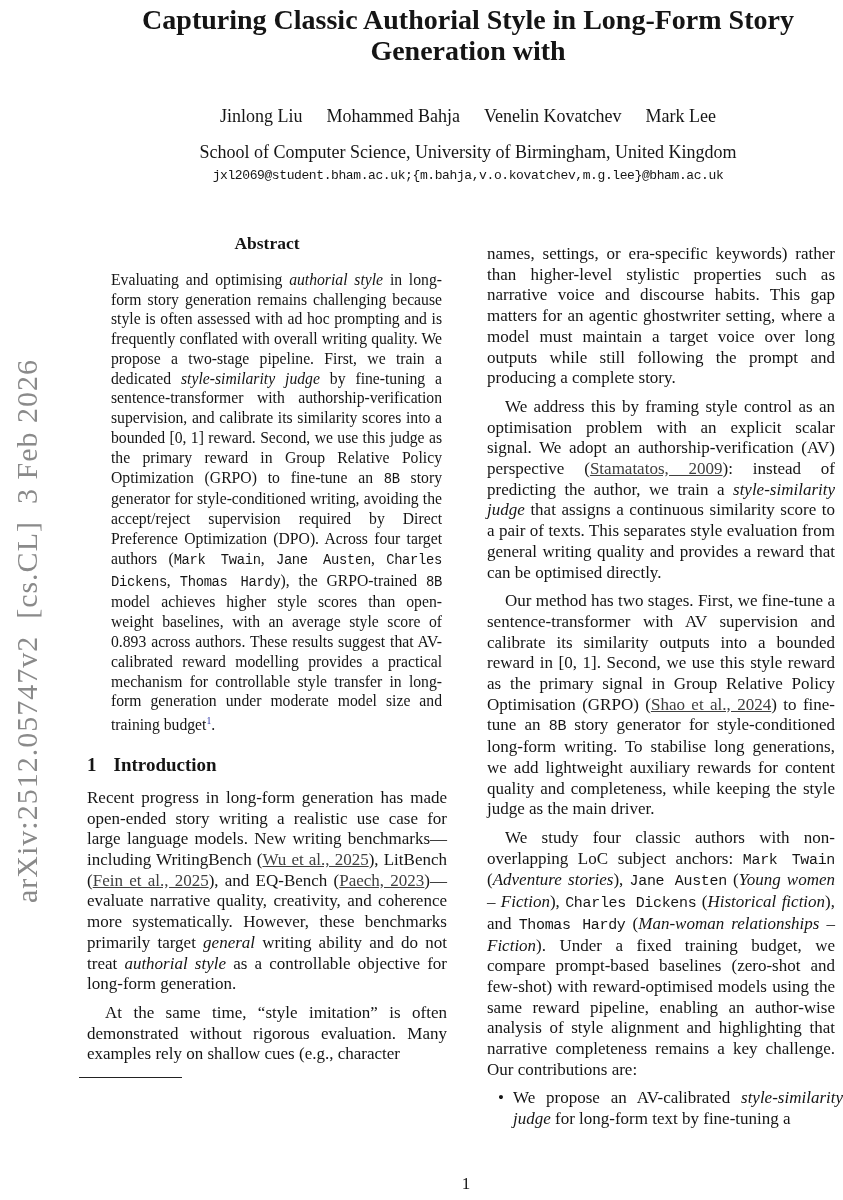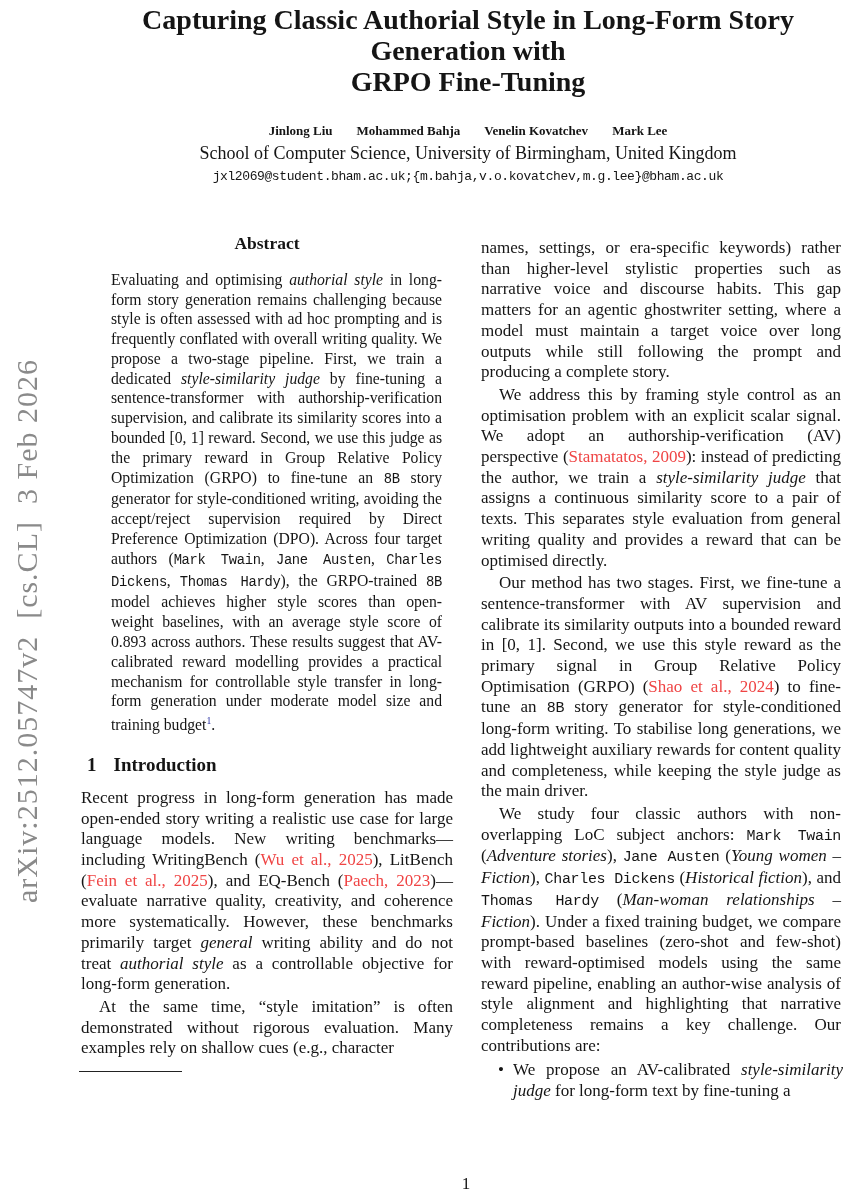--- a/index.html
+++ b/index.html
@@ -9,63 +9,62 @@
   }
   
   .watermark{
     position:absolute;left:10px;top:903px;transform:rotate(-90deg);
     transform-origin:0 0;white-space:pre;font-size:30px;letter-spacing:1px;
     color:#8a8a8a;
   }
   
   .header{position:absolute;top:4px;left:93px;width:750px;text-align:center;}
   .title{font-size:28px;font-weight:bold;line-height:31px;}
-  .authors{margin-top:26px;font-size:13px;font-weight:bold;}
+  .authors{margin-top:40px;font-size:18px;font-weight:normal;}
   .authors span{margin:0 12px;}
-  .affil{font-size:18px;margin-top:4px;}
+  .affil{font-size:18px;margin-top:15px;}
   .email{font-family:"Liberation Mono",monospace;font-size:13px;margin-top:5px;letter-spacing:-0.4px;}
   
   .col{position:absolute;text-align:justify;font-size:17px;line-height:20.7px;}
   .col-left{left:79px;top:233px;width:376px;}
   .col-right{left:479px;top:236px;width:364px;}
   .abs-head{text-align:center;font-size:17.5px;font-weight:bold;margin:0 0 13px 0;}
   .abs-body{margin:16px 13px 0 32px;font-size:15.7px;line-height:19.8px;}
   .sec-head{font-size:19px;font-weight:bold;margin:20px 0 12px 8px;text-align:left;}
   .sec-num{margin-right:17px;}
-  p{margin:2px;}
+  p{margin:8px;}
   p.ind{text-indent:18px;}
   .fn-rule{width:103px;border:none;border-top:1.3px solid #222;margin:12px 0 5px 0;}
   .fn{font-size:13.8px;line-height:17px;text-indent:9px;text-align:left;}
   .fn .s-am{font-size:13px;}
   
   .s-n{}
   .s-i{font-style:italic;}
   .s-m{font-family:"Liberation Mono",monospace;font-size:0.88em;letter-spacing:-0.3px;}
-  .s-a{color:#ef4444;}
+  .s-a{color:#404040;text-decoration:underline;}
   .s-am{font-family:"Liberation Mono",monospace;color:#2830a2;letter-spacing:-0.3px;}
   .s-sup{vertical-align:super;font-size:0.62em;color:#2830a2;}
   .s-supb{vertical-align:super;font-size:0.68em;}
   
   .bullet-item{display:flex;margin:4px 0 0 19px;}
   .bullet-marker{margin-right:9px;}
   .bullet-text{flex:1;text-align:justify;}
   
   .pageno{position:absolute;top:1174px;left:0;width:932px;text-align:center;font-size:17px;}
 </style>
 </head>
 <body>
 
 <div class="page">
 
   <div class="watermark">arXiv:2512.05747v2  [cs.CL]  3 Feb 2026</div>
 
   <div class="header">
     <div class="title">
       <div>Capturing Classic Authorial Style in Long-Form Story Generation with</div>
-      <div>GRPO Fine-Tuning</div>
     </div>
     <div class="authors">
       <span>Jinlong Liu</span><span>Mohammed Bahja</span><span>Venelin Kovatchev</span><span>Mark Lee</span>
     </div>
     <div class="affil">School of Computer Science, University of Birmingham, United Kingdom</div>
     <div class="email">jxl2069@student.bham.ac.uk;{m.bahja,v.o.kovatchev,m.g.lee}@bham.ac.uk</div>
   </div>
 
   <div class="col col-left">
     <h2 class="abs-head">Abstract</h2>

